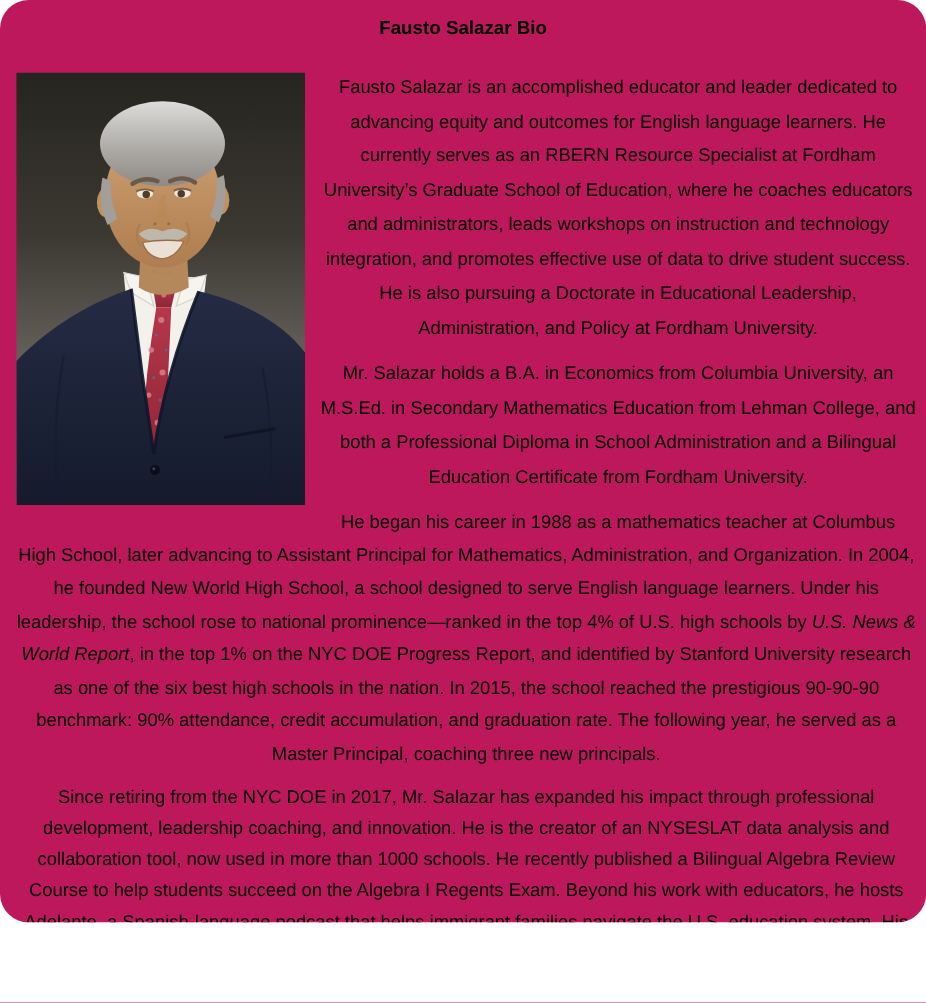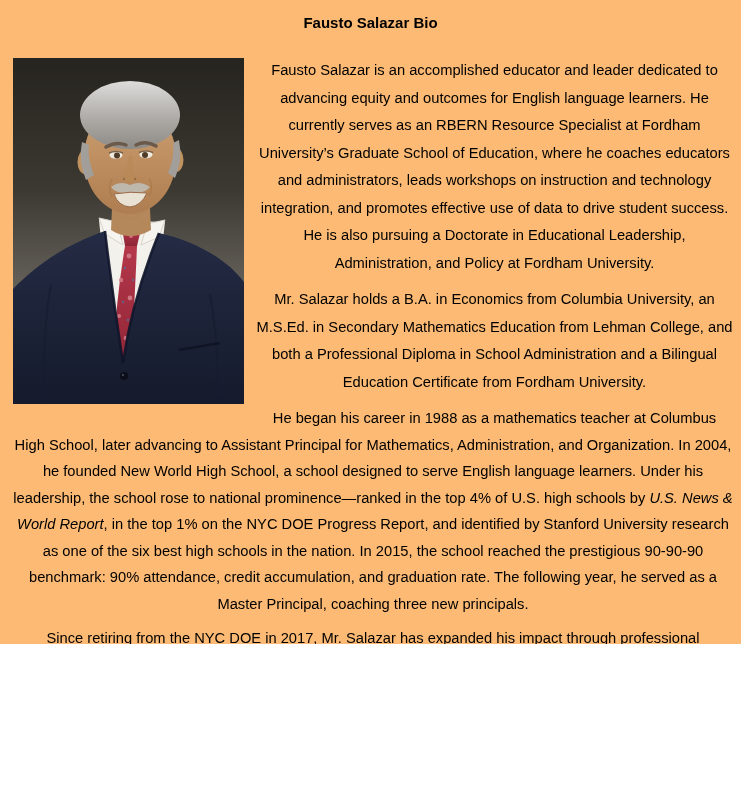--- a/index.html
+++ b/index.html
@@ -1,22 +1,23 @@
 <!DOCTYPE html>
 <html><head>
 <meta charset="utf-8">
 <style>
   html,body { margin:0; padding:0; background:#ffffff; }
   .page {
     position:relative;
-    width:741px; height:644px;
-    background:#fdba74;
+    width:741px; height:738px;
+    background:#be185d;
     overflow:hidden;
     font-family:"Liberation Sans","DejaVu Sans",sans-serif;
     color:#000000;
+    border-radius:23px;
   }
   .doc-title {
     margin:13px 0 0 0;
     text-align:center;
     font-size:15px;
     line-height:20px;
     font-weight:bold;
     color:#000000;
   }
   .bio-body {

